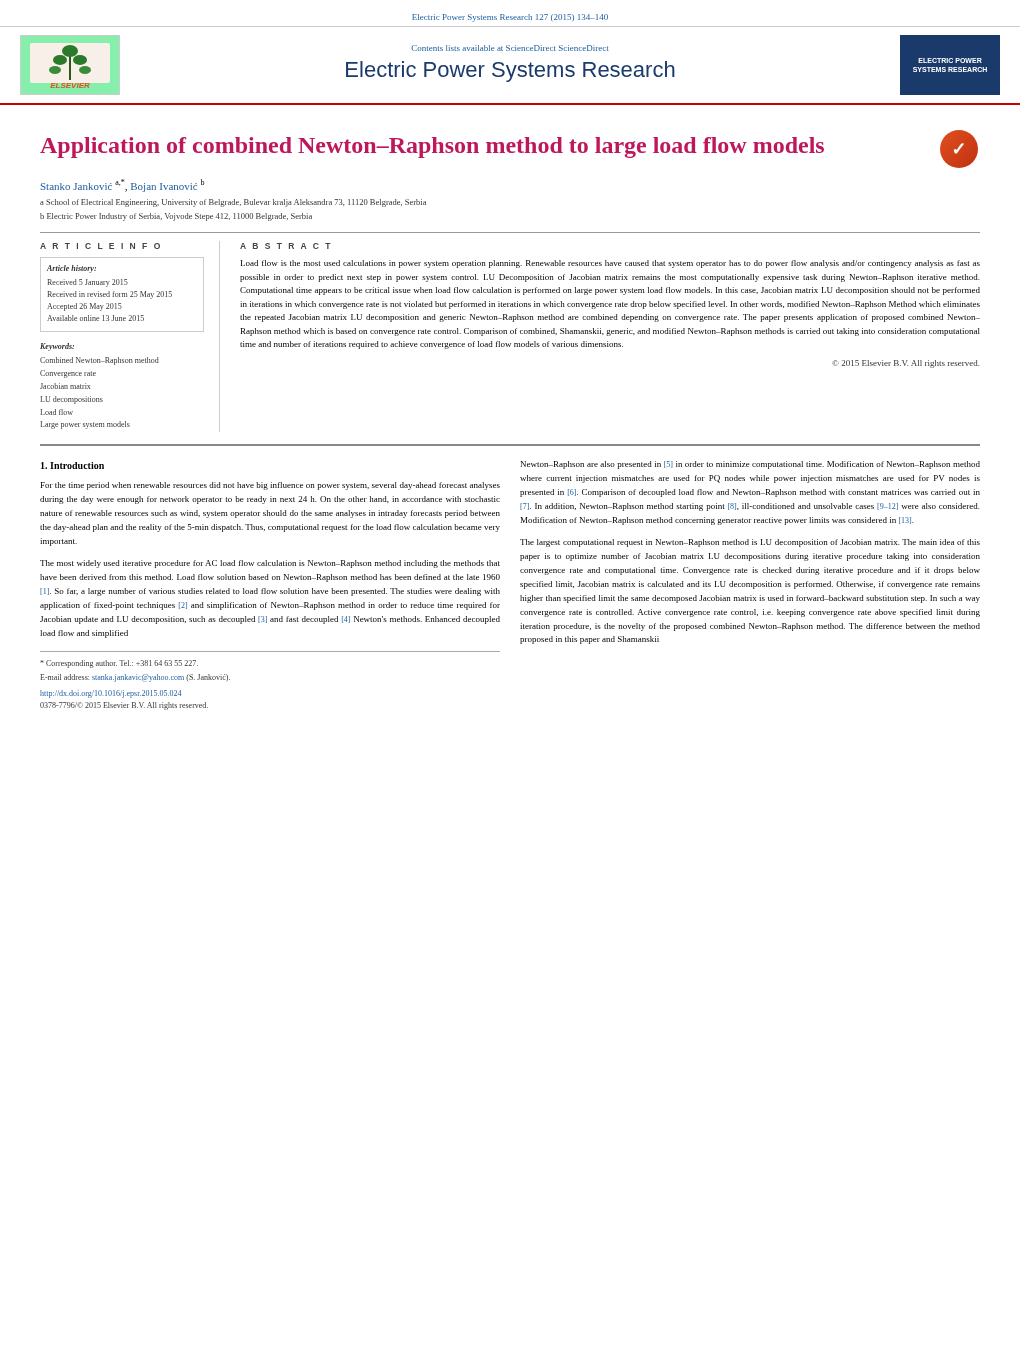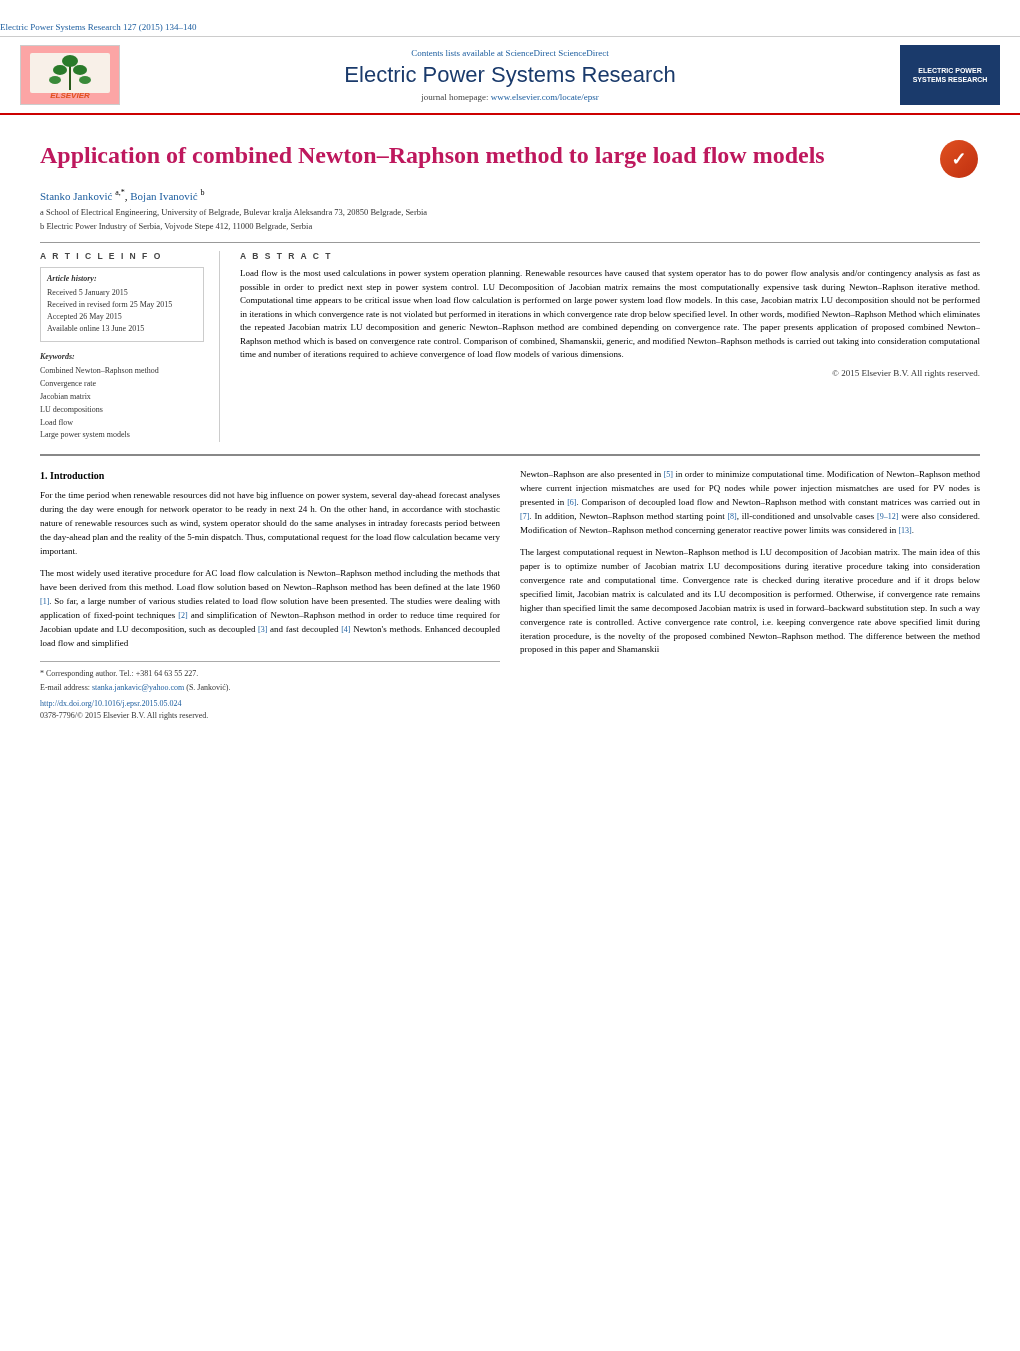--- a/index.html
+++ b/index.html
@@ -7,36 +7,37 @@
       background: #fff;
       font-family: "Times New Roman", Times, serif;
       font-size: 10px;
       color: #000;
       width: 1020px;
       min-height: 1351px;
     }
 
     
     .journal-top-bar {
-      padding: 22px 0 4px;
+      text-align: center;
+      padding: 12px 0 4px;
       font-size: 9px;
       color: #2060a0;
       border-bottom: 1px solid #ccc;
     }
 
     .journal-header {
       display: flex;
       align-items: center;
       padding: 8px 20px;
       border-bottom: 2px solid #c00;
     }
     .journal-header .elsevier-logo {
       width: 100px;
       height: 60px;
-      background: #fca5a5;
+      background: #86efac;
       border: 1px solid #ccc;
       display: flex;
       flex-direction: column;
       align-items: center;
       justify-content: center;
       font-size: 7px;
       color: #666;
     }
     .journal-header-center {
       flex: 1;
@@ -313,24 +314,20 @@
       <text x="45" y="50" text-anchor="middle" font-size="8" font-style="italic" font-weight="bold" fill="#e05020" font-family="Arial">ELSEVIER</text>
     </svg>
   </div>
 
   <div class="journal-header-center">
     <div class="sciencedirect-link">
       <span>Contents lists available at ScienceDirect</span>
       <a href="#">ScienceDirect</a>
     </div>
     <div class="journal-title-main">Electric Power Systems Research</div>
-    <div class="journal-homepage">
-      <span>journal homepage:</span>
-      <a href="#">www.elsevier.com/locate/epsr</a>
-    </div>
   </div>
 
   <div class="journal-header-right">
     <div class="epsr-title">ELECTRIC POWER SYSTEMS RESEARCH</div>
   </div>
 </div>
 
 <div class="main-content">
 
   <div class="article-title-section">
@@ -341,21 +338,21 @@
   </div>
 
   <div class="authors-line">
     <span class="author-name">Stanko Janković</span>
     <sup>a,*</sup>,
     <span class="author-name">Bojan Ivanović</span>
     <sup>b</sup>
   </div>
 
   <div class="affiliations">
-    <div class="affiliation-line">a School of Electrical Engineering, University of Belgrade, Bulevar kralja Aleksandra 73, 20850 Belgrade, Serbia</div>
+    <div class="affiliation-line">a School of Electrical Engineering, University of Belgrade, Bulevar kralja Aleksandra 73, 11120 Belgrade, Serbia</div>
     <div class="affiliation-line">b Electric Power Industry of Serbia, Vojvode Stepe 412, 11000 Belgrade, Serbia</div>
   </div>
 
   <hr class="section-divider">
 
   <div class="article-info-abstract">
 
     <div class="article-info-col">
       <div class="info-section-title">A R T I C L E   I N F O</div>
 

